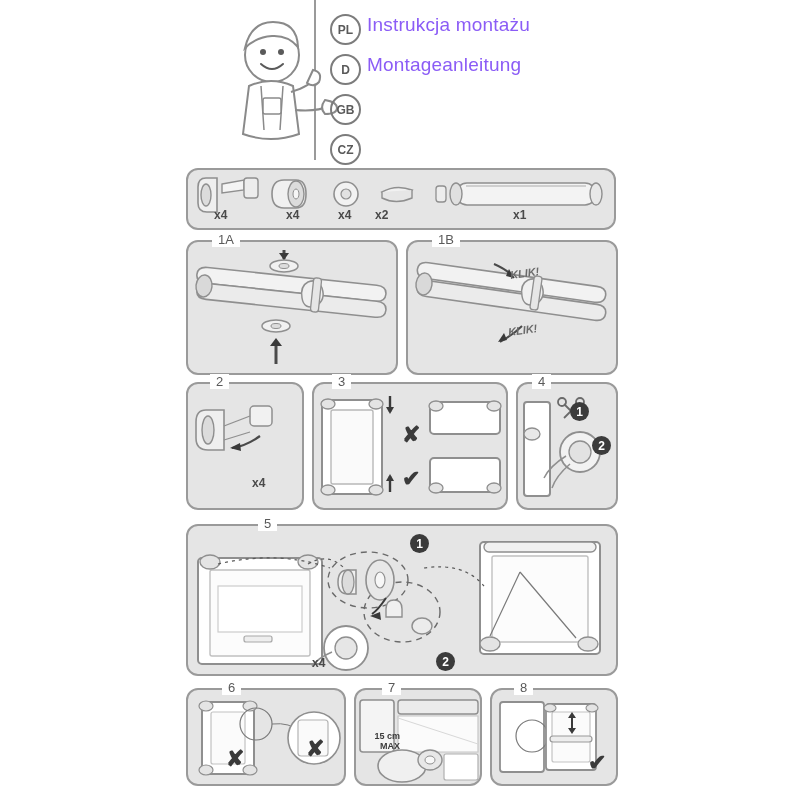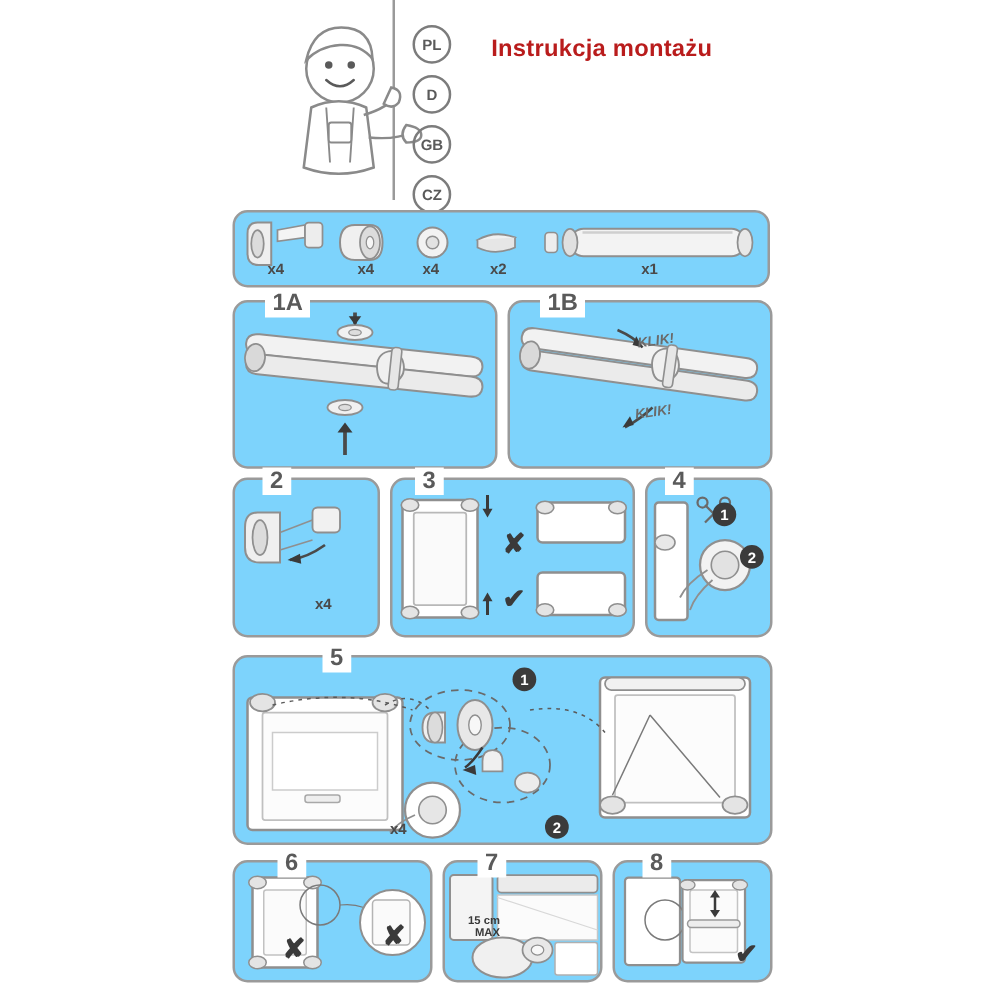--- a/index.html
+++ b/index.html
@@ -27,63 +27,62 @@
     left: 0; top: 0;
     width: 800px; height: 165px;
   }
   .lang-list {
     position: absolute;
     left: 330px; top: 14px;
     width: 430px;
   }
   .lang-row {
     display: flex;
-    align-items: flex-end;
+    align-items: flex-start;
     height: 37px;
     margin-bottom: 3px;
   }
   .lang-badge {
     width: 27px; height: 27px;
     border: 2px solid #7c7c7c;
     border-radius: 50%;
     display: flex;
     align-items: center;
     justify-content: center;
     font-size: 12px;
     font-weight: bold;
     color: #5a5a5a;
     flex: none;
   }
   .lang-label {
-    margin-left: 32px;
+    margin-left: 6px;
     font-size: 19px;
-    color: #b91c1c;
+    color: #8b5cf6;
     letter-spacing: 0.2px;
-    font-weight: bold;
   }
 
   .mascot {
     position: absolute;
     left: 225px; top: 0;
     width: 110px; height: 160px;
   }
 
   
   .panel {
     position: absolute;
     border: 2px solid #9a9a9a;
     border-radius: 12px;
     box-sizing: border-box;
-    background: #7dd3fc;
+    background: #e5e5e5;
   }
   .panel-num {
     position: absolute;
     background: #ffffff;
-    font-size: 19px;
-    font-weight: bold;
+    font-size: 13px;
+    font-weight: normal;
     color: #5a5a5a;
     padding: 0 6px;
     top: -10px;
   }
 
   .qty {
     position: absolute;
     font-size: 12px;
     font-weight: bold;
     color: #4a4a4a;
@@ -157,20 +156,21 @@
       </svg>
     </div>
 
     <div class="lang-list">
       <div class="lang-row">
         <div class="lang-badge">PL</div>
         <div class="lang-label">Instrukcja montażu</div>
       </div>
       <div class="lang-row">
         <div class="lang-badge">D</div>
+        <div class="lang-label">Montageanleitung</div>
       </div>
       <div class="lang-row">
         <div class="lang-badge">GB</div>
       </div>
       <div class="lang-row">
         <div class="lang-badge">CZ</div>
       </div>
     </div>
   </div>
 
@@ -206,21 +206,21 @@
         <ellipse cx="408" cy="24" rx="6" ry="11" fill="#e8e8e8" stroke="#8f8f8f" stroke-width="1.4"></ellipse>
         <line x1="278" y1="16" x2="398" y2="16" stroke="#cfcfcf" stroke-width="2"></line>
         <path d="M256 18 q-8 6 0 12" fill="none" stroke="#8f8f8f" stroke-width="1.4"></path>
         <rect x="248" y="16" width="10" height="16" rx="3" fill="#ededed" stroke="#8f8f8f" stroke-width="1.3"></rect>
       </g>
     </svg>
 
     <div class="qty" style="left:26px; top:38px;">x4</div>
     <div class="qty" style="left:98px; top:38px;">x4</div>
     <div class="qty" style="left:150px; top:38px;">x4</div>
-    <div class="qty" style="left:204px; top:38px;">x2</div>
+    <div class="qty" style="left:187px; top:38px;">x2</div>
     <div class="qty" style="left:325px; top:38px;">x1</div>
   </div>
 
   <div class="panel" style="left:186px; top:240px; width:212px; height:135px;">
     <div class="panel-num" style="left:24px;">1A</div>
     <svg width="208" height="131" viewBox="0 0 208 131">
 
       <path d="M8 42 q0 -8 10 -8 l170 0 q10 0 10 8 q0 8 -10 8 l-170 0 q-10 0 -10 -8 z" fill="#f2f2f2" stroke="#8f8f8f" stroke-width="1.6" transform="rotate(6 100 46)"></path>
       <path d="M8 58 q0 -8 10 -8 l170 0 q10 0 10 8 q0 8 -10 8 l-170 0 q-10 0 -10 -8 z" fill="#ebebeb" stroke="#8f8f8f" stroke-width="1.6" transform="rotate(6 100 62)"></path>
 

